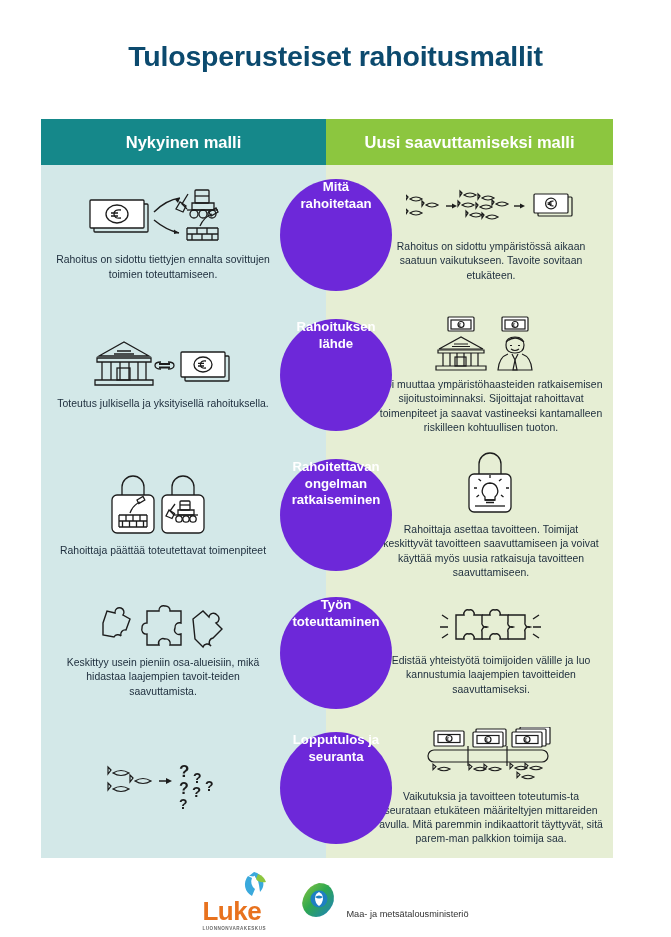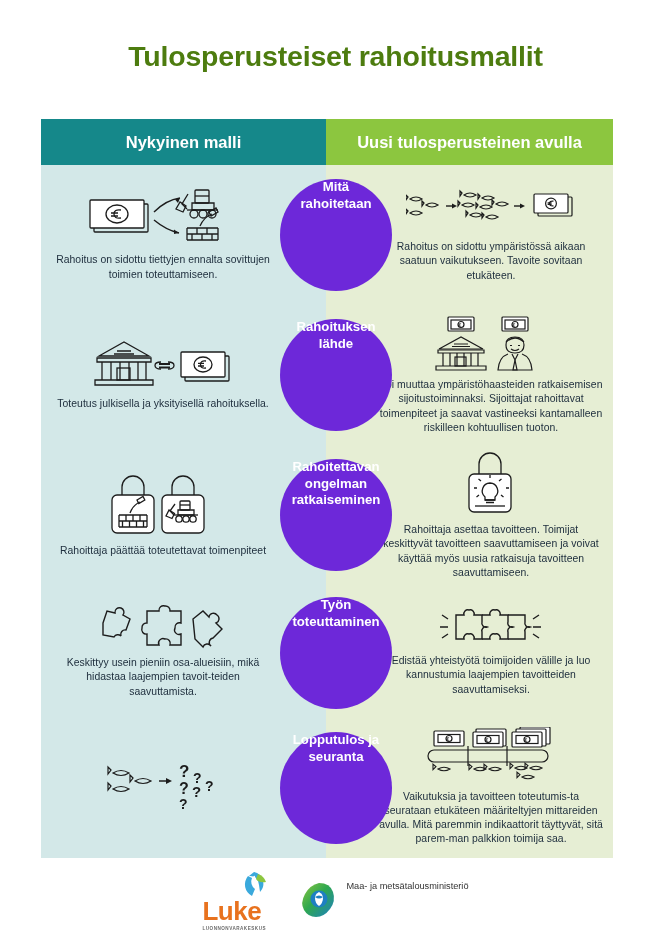--- a/index.html
+++ b/index.html
@@ -12,21 +12,21 @@
   .page { position: relative; width: 671px; height: 937px; background:#fff; }
 
   
   .title-block { padding-top: 34px; text-align: center; }
   .eyebrow {
     font-size: 14.5px; letter-spacing: 2.1px; font-weight: 400;
     color: #8cc63f; text-transform: uppercase;
   }
   .main-title {
     margin-top: 6px;
-    font-size: 28.5px; font-weight: bold; color: #4d7c0f;
+    font-size: 28.5px; font-weight: bold; color: #0c4a6e;
     letter-spacing: -0.2px;
   }
 
   
   .panel {
     position: absolute; left: 41px; top: 119px;
     width: 572px; height: 739px;
     display: flex; flex-direction: column;
   }
   .panel-head { display: flex; height: 46px; flex: 0 0 46px; }
@@ -88,40 +88,40 @@
   .c5 { top: 567px; }
 
   
   .footer {
     position: absolute; left: 0; top: 870px; width: 671px; height: 60px;
     display: flex; align-items: center; justify-content: center; gap: 26px;
   }
   .luke-logo { display: flex; flex-direction: column; align-items: flex-start; }
   .luke-word { font-size: 26px; font-weight: bold; color: #e8721e; line-height: 26px; letter-spacing: -0.5px; }
   .luke-sub  { font-size: 4.6px; letter-spacing: 0.5px; color: #6b6b6b; margin-top: 2px; font-weight: bold;}
-  .mmm { display: flex; align-items: flex-start; gap: 8px; }
+  .mmm { display: flex; align-items: flex-end; gap: 8px; }
   .mmm-text { font-size: 9.2px; color: #333; }
 </style>
 </head>
 <body>
 
 <div class="page">
 
   <div class="title-block">
     <div class="main-title">Tulosperusteiset rahoitusmallit</div>
   </div>
 
   <div class="panel">
 
     <div class="panel-head">
       <div class="col head-left">
         <span>Nykyinen malli</span>
       </div>
       <div class="col head-right">
-        <span>Uusi tulosperusteinen avulla</span>
+        <span>Uusi saavuttamiseksi malli</span>
       </div>
     </div>
 
     <div class="panel-body">
       <div class="body-left"></div>
       <div class="body-right"></div>
 
       <div class="rows">
 
         <div class="row row-1">

